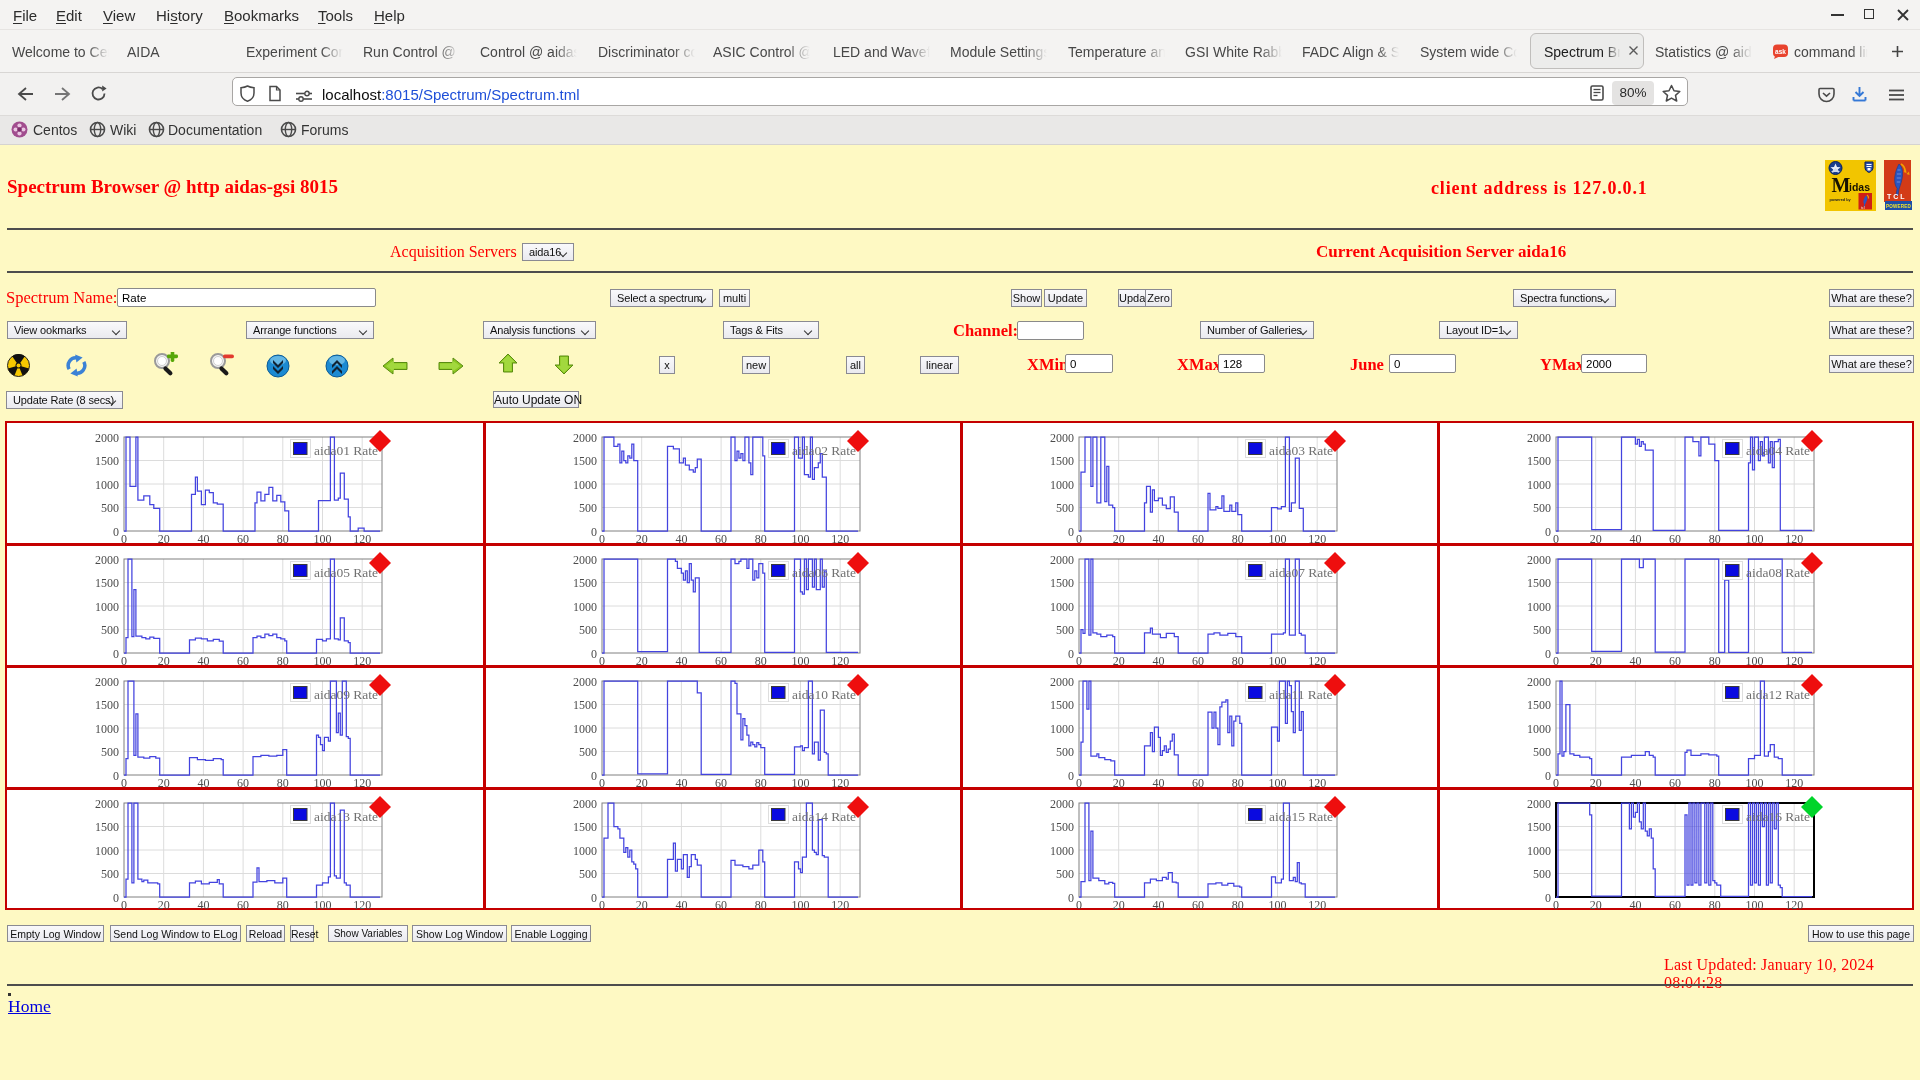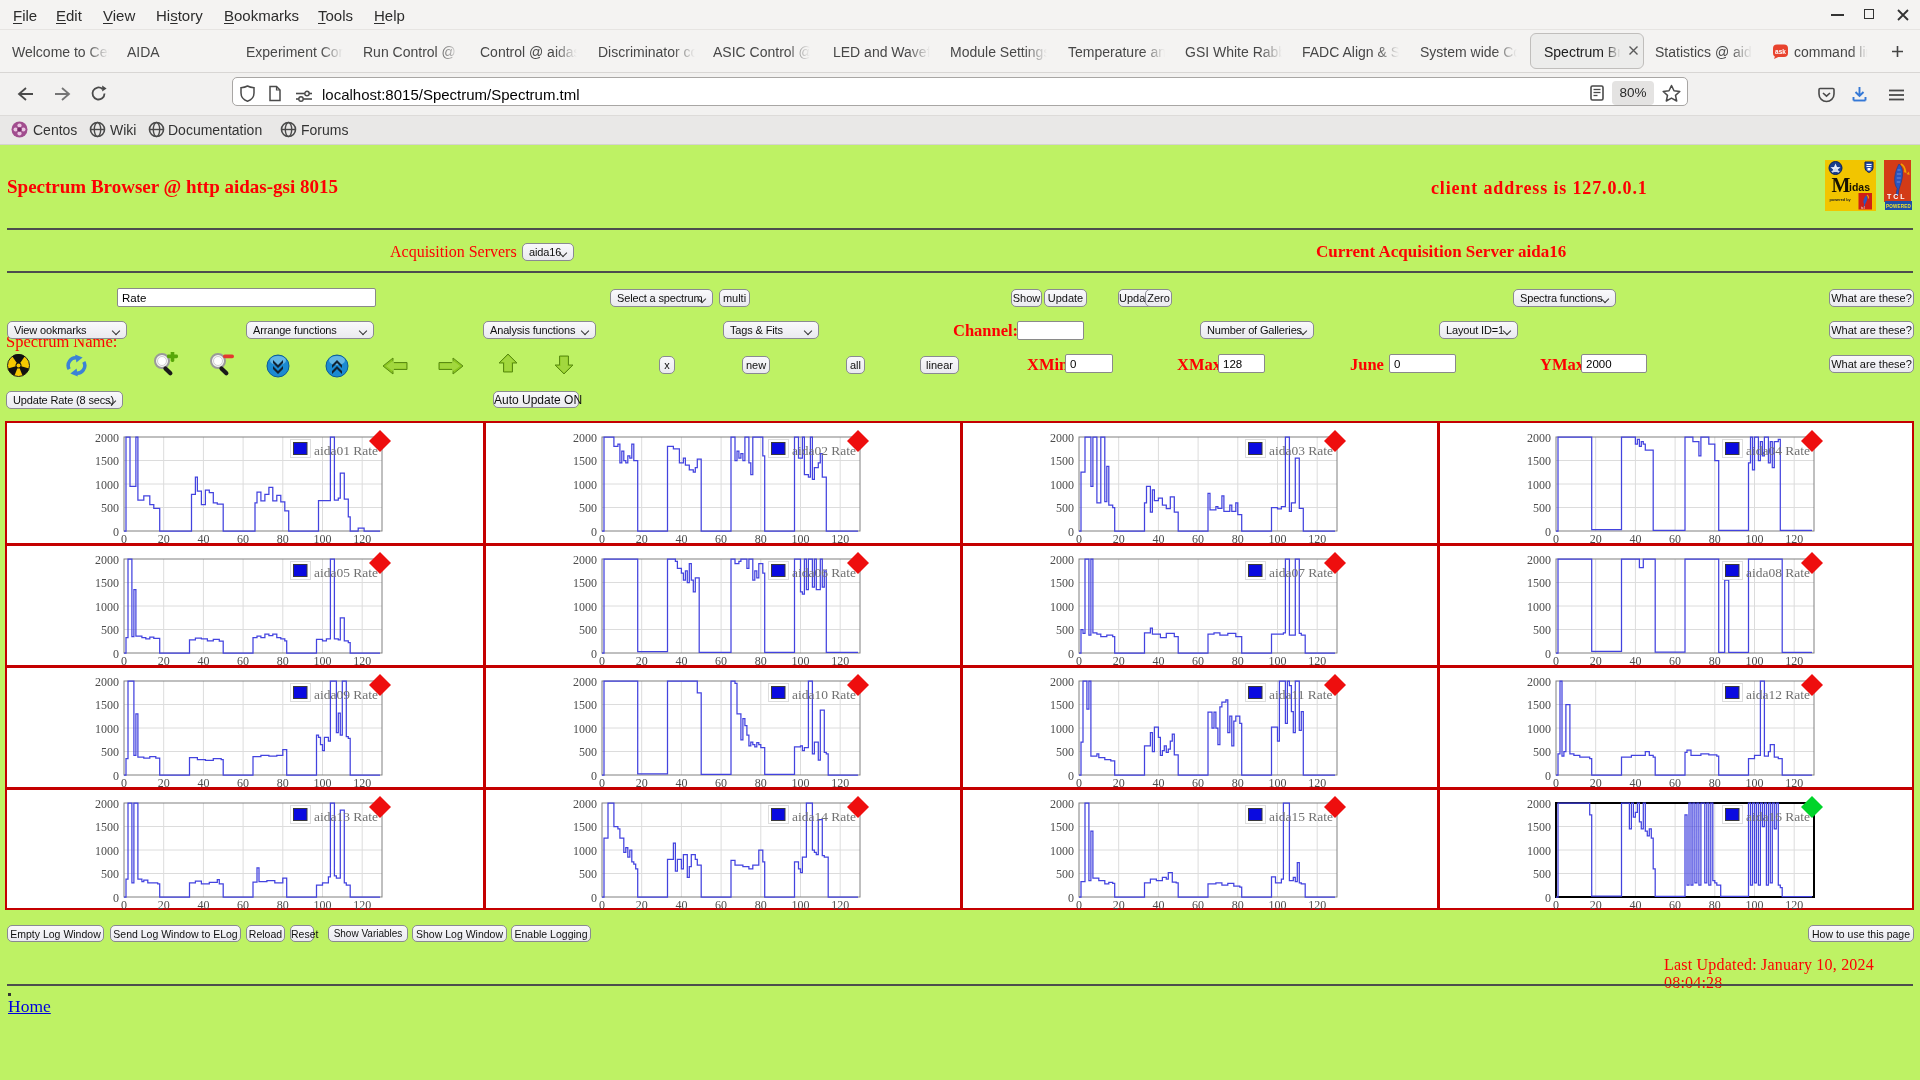--- a/index.html
+++ b/index.html
@@ -8,24 +8,24 @@
 #titlebar{position:absolute;left:0;top:0;width:1920px;height:30px;background:#f4f3f2;border-bottom:1px solid #e6e4e2}
 .menuitem{position:absolute;top:7px;font-size:15px;color:#2c2c2c}
 .menuitem u{text-decoration-thickness:1px;text-underline-offset:2px}
 #tabbar{position:absolute;left:0;top:30px;width:1920px;height:43px;background:#f4f3f2;border-bottom:1px solid #d8d6d4;box-sizing:border-box}
 .tab{position:absolute;top:14px;font-size:14px;color:#474747;white-space:nowrap;overflow:hidden;-webkit-mask-image:linear-gradient(to right,#000 75%,transparent 97%);mask-image:linear-gradient(to right,#000 75%,transparent 97%)}
 #activetab{position:absolute;left:1530px;top:3px;width:114px;height:36px;background:#ececeb;border:1px solid #c0bebc;border-radius:6px}
 #navbar{position:absolute;left:0;top:73px;width:1920px;height:43px;background:#f2f1f0;border-bottom:1px solid #dddbd9}
 #urlbox{position:absolute;left:232px;top:4px;width:1456px;height:29px;background:#fff;border:1px solid #a8a6a4;border-radius:5px}
 #bookbar{position:absolute;left:0;top:116px;width:1920px;height:29px;background:#e9e8e7;border-bottom:1px solid #d5d3d1}
 .bkitem{position:absolute;top:6px;font-size:14px;color:#333;white-space:nowrap}
-#page{position:absolute;left:0;top:145px;width:1920px;height:935px;background:#bef264;font-family:"Liberation Serif",serif}
+#page{position:absolute;left:0;top:145px;width:1920px;height:935px;background:#fef9c3;font-family:"Liberation Serif",serif}
 .rl{position:absolute;font-size:16.5px;color:#fd0002;white-space:nowrap}
 .rlb{position:absolute;font-size:16.5px;font-weight:bold;color:#fd0002;white-space:nowrap}
-.gbtn,.gsel{position:absolute;height:18px;background:linear-gradient(#f9f9fb,#eaeaef);border:1px solid #8a8a92;border-radius:5px;font-family:"Liberation Sans",sans-serif;font-size:11px;color:#101010;text-align:center;line-height:16px;white-space:nowrap}
+.gbtn,.gsel{position:absolute;height:18px;background:linear-gradient(#f9f9fb,#eaeaef);border:1px solid #8a8a92;border-radius:0;font-family:"Liberation Sans",sans-serif;font-size:11px;color:#101010;text-align:center;line-height:16px;white-space:nowrap}
 .gsel:after{content:"";position:absolute;right:7px;top:6px;width:5px;height:5px;border-right:1.6px solid #333;border-bottom:1.6px solid #333;transform:rotate(45deg)}
 .gsel{text-align:left;padding-left:6px;letter-spacing:-0.15px}
 .inp{position:absolute;height:19px;background:#fff;border:1px solid #8a8a8a;border-radius:2px;font-family:"Liberation Sans",sans-serif;font-size:11.5px;color:#000;padding:1px 0 0 4px;line-height:16px}
 .hr{position:absolute;left:7px;width:1906px;height:2px;background:#4d4d4d}
 .gl{stroke:#dcdcdc;stroke-width:1}
 .tl{font-family:"Liberation Serif",serif;font-size:12px;fill:#4c4c4c}
 .ll{font-family:"Liberation Serif",serif;font-size:13.5px;fill:#717171}
 #grid{position:absolute;left:5px;top:276px;width:1909px;height:489px;background:#fff;border:2px solid #c40000}
 .cvl{position:absolute;top:0;width:3px;height:485px;background:#c40000}
 .chl{position:absolute;left:0;width:1905px;height:3px;background:#c40000}
@@ -96,21 +96,21 @@
         <path d="M8.5 1.5 L8.5 5 L12 5" fill="none" stroke="#4a4a4a" stroke-width="1.2"></path>
       </svg></span>
 <span class="abs" style="left:295px;top:15px"><svg width="18" height="12" viewBox="0 0 18 12" style="" xmlns="http://www.w3.org/2000/svg">
         <g stroke="#4a4a4a" stroke-width="1.6" fill="none">
           <line x1="1" y1="3.5" x2="17" y2="3.5"></line>
           <line x1="1" y1="9" x2="17" y2="9"></line>
         </g>
         <circle cx="12" cy="3.5" r="2.2" fill="#f9f9f9" stroke="#4a4a4a" stroke-width="1.4"></circle>
         <circle cx="6" cy="9" r="2.2" fill="#f9f9f9" stroke="#4a4a4a" stroke-width="1.4"></circle>
       </svg></span>
-<span class="abs" style="left:322px;top:13px;font-size:15px;color:#0c0c0c">localhost<span style="color:#000000">:8015/Spectrum/Spectrum.tml</span></span>
+<span class="abs" style="left:322px;top:13px;font-size:15px;color:#0c0c0c">localhost<span style="color:#1d4ed8">:8015/Spectrum/Spectrum.tml</span></span>
 <span class="abs" style="left:1590px;top:12px"><svg width="14" height="16" viewBox="0 0 14 16" style="" xmlns="http://www.w3.org/2000/svg">
         <rect x="1" y="1" width="12" height="14" rx="1.5" fill="none" stroke="#4a4a4a" stroke-width="1.6"></rect>
         <g stroke="#4a4a4a" stroke-width="1.3">
           <line x1="3.5" y1="4.5" x2="10.5" y2="4.5"></line>
           <line x1="3.5" y1="7.5" x2="10.5" y2="7.5"></line>
           <line x1="3.5" y1="10.5" x2="7.5" y2="10.5"></line>
         </g>
       </svg></span>
 <div class="abs" style="left:1612px;top:8px;width:42px;height:24px;background:#e4e3e2;border-radius:4px;font-size:13.5px;color:#2a2a2a;text-align:center;line-height:24px">80%</div>
 <span class="abs" style="left:1662px;top:11px"><svg width="19" height="18" viewBox="0 0 19 18" style="" xmlns="http://www.w3.org/2000/svg">
@@ -192,21 +192,21 @@
         <path d="M20.5 12 L23 9.5 L23.5 13 Z" fill="#f2a000"></path>
         <path d="M23.5 14 L26 11.5 L26.5 15 Z" fill="#f2a000"></path>
         <text x="4" y="39" font-family="Liberation Sans" font-size="7" font-weight="bold" fill="#fff" letter-spacing="2">TCL</text>
         <text x="3" y="48" font-family="Liberation Sans" font-size="4.6" font-weight="bold" fill="#f5e32a" letter-spacing="0.2">POWERED</text>
       </svg></span>
 <div class="hr" style="top:83px"></div>
 <span class="rl" style="left:390px;top:98px;font-size:16px">Acquisition Servers</span>
 <div class="gsel" style="left:522px;top:98px;width:52px">aida16</div>
 <span class="abs" style="left:1316px;top:97px;font-size:17px;font-weight:bold;color:#fd0002;white-space:nowrap">Current Acquisition Server aida16</span>
 <div class="hr" style="top:126px"></div>
-<span class="rl" style="left:6px;top:143px;margin-top:44px;">Spectrum Name:</span>
+<span class="rl" style="left:6px;top:143px;">Spectrum Name:</span>
 <input class="inp" style="left: 117px; top: 143px; width: 259px;" value="Rate">
 <div class="gsel" style="left:610px;top:144px;width:103px">Select a spectrum</div>
 <div class="gbtn" style="left:719px;top:144px;width:31px">multi</div>
 <div class="gbtn" style="left:1011px;top:144px;width:31px">Show</div>
 <div class="gbtn" style="left:1044px;top:144px;width:43px">Update</div>
 <div class="gbtn" style="left:1118px;top:144px;width:40px">Update All</div>
 <div class="gbtn" style="left:1145px;top:144px;width:27px">Zero</div>
 <div class="gsel" style="left:1513px;top:144px;width:103px">Spectra functions</div>
 <div class="gbtn" style="left:1829px;top:144px;width:85px">What are these?</div>
 <div class="gsel" style="left:7px;top:176px;width:120px">View ookmarks</div>

